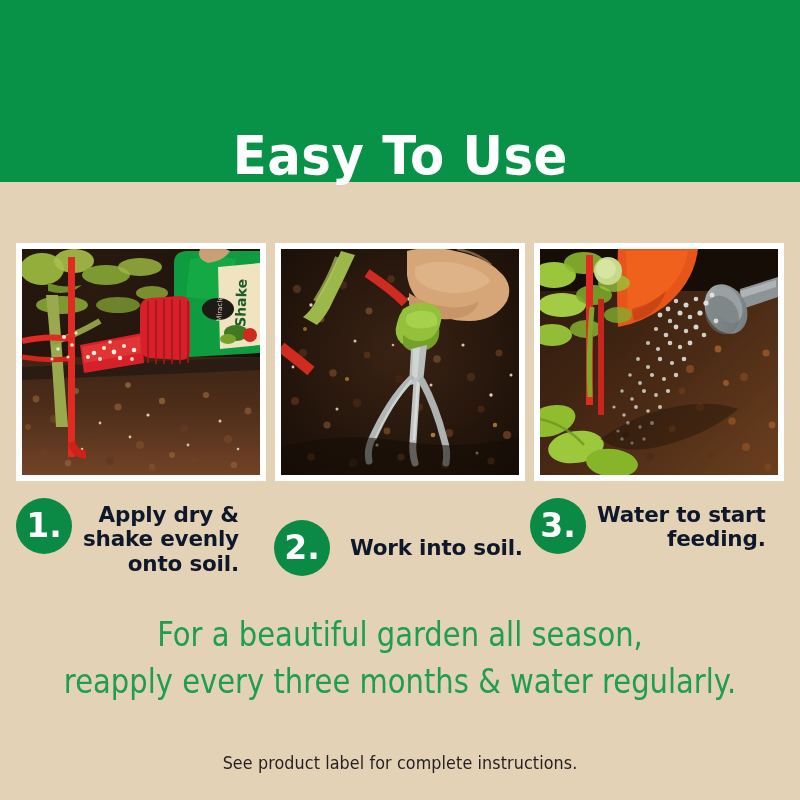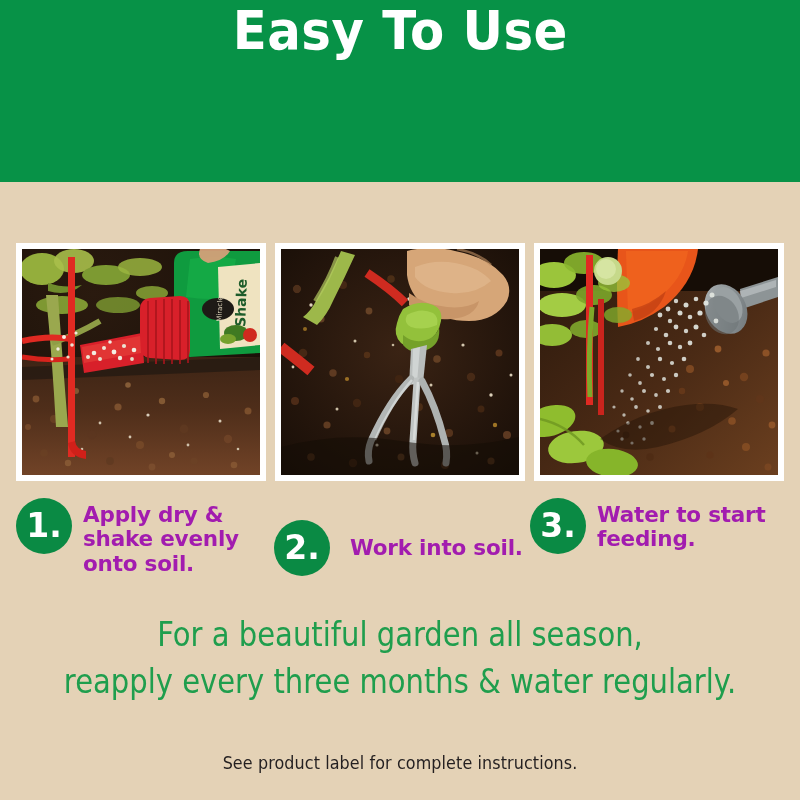--- a/index.html
+++ b/index.html
@@ -23,21 +23,21 @@
 
   
   .header-band {
     position: absolute;
     left: 0;
     top: 0;
     width: 800px;
     height: 182px;
     background: #079247;
     display: flex;
-    align-items: flex-start;
+    align-items: flex-end;
     justify-content: center;
   }
   .header-title {
     color: #ffffff;
     font-family: "DejaVu Sans", sans-serif;
     font-size: 53px;
     font-weight: bold;
     letter-spacing: 0.5px;
     line-height: 1;
     transform: scaleX(0.94);
@@ -107,26 +107,27 @@
     font-family: "DejaVu Sans", sans-serif;
     font-size: 33px;
     font-weight: bold;
     line-height: 1;
     padding-bottom: 2px;
     box-sizing: border-box;
   }
   .step-text {
     margin-left: 11px;
     margin-top: 5px;
-    color: #a21caf;
+    color: #0f172a;
     font-family: "DejaVu Sans", sans-serif;
     font-size: 21.5px;
     font-weight: bold;
     line-height: 1.13;
     letter-spacing: -0.2px;
+    text-align: right;
   }
 
   
   .tagline {
     position: absolute;
     left: 0;
     top: 612px;
     width: 800px;
     text-align: center;
     color: #1f9e4d;

